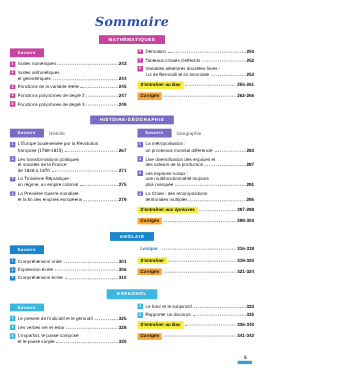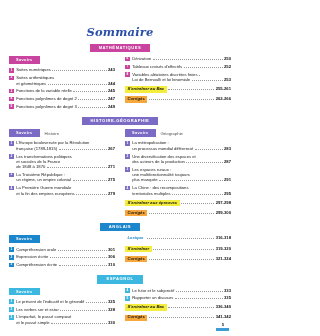--- a/index.html
+++ b/index.html
@@ -9,21 +9,21 @@
   body {
     width: 240px; height: 336px;
     font-family: "Liberation Sans", sans-serif;
     overflow: hidden;
     position: relative;
   }
   .page {
     width: 240px; height: 336px;
     position: relative;
     box-sizing: border-box;
-    padding: 12px 9px;
+    padding: 0 9px;
   }
 
   
   .title {
     text-align: center;
     color: #2a4fa8;
     font-family: "DejaVu Serif", serif;
     font-style: italic;
     font-weight: bold;
     font-size: 11.5px;

